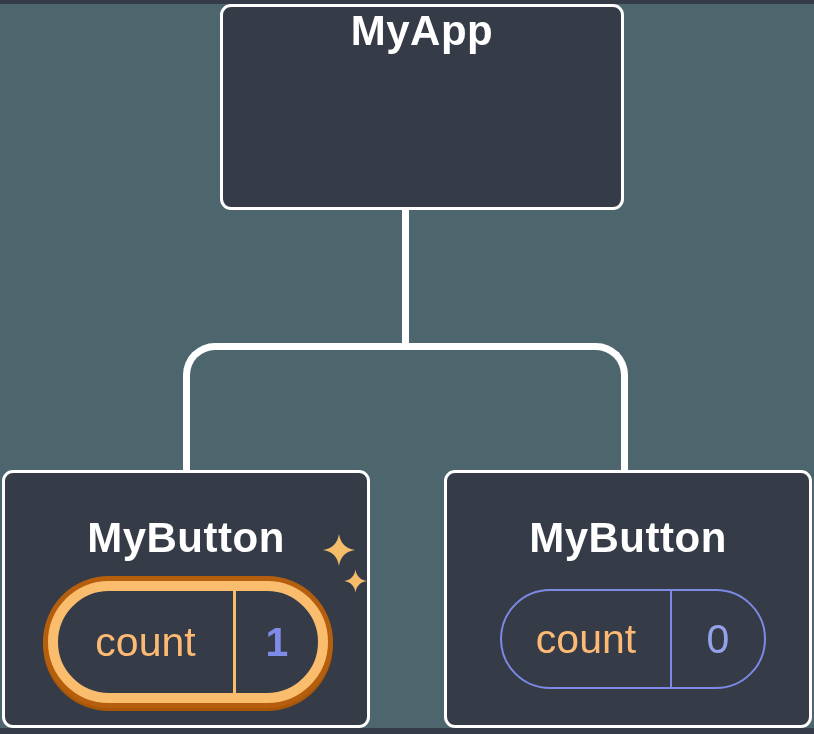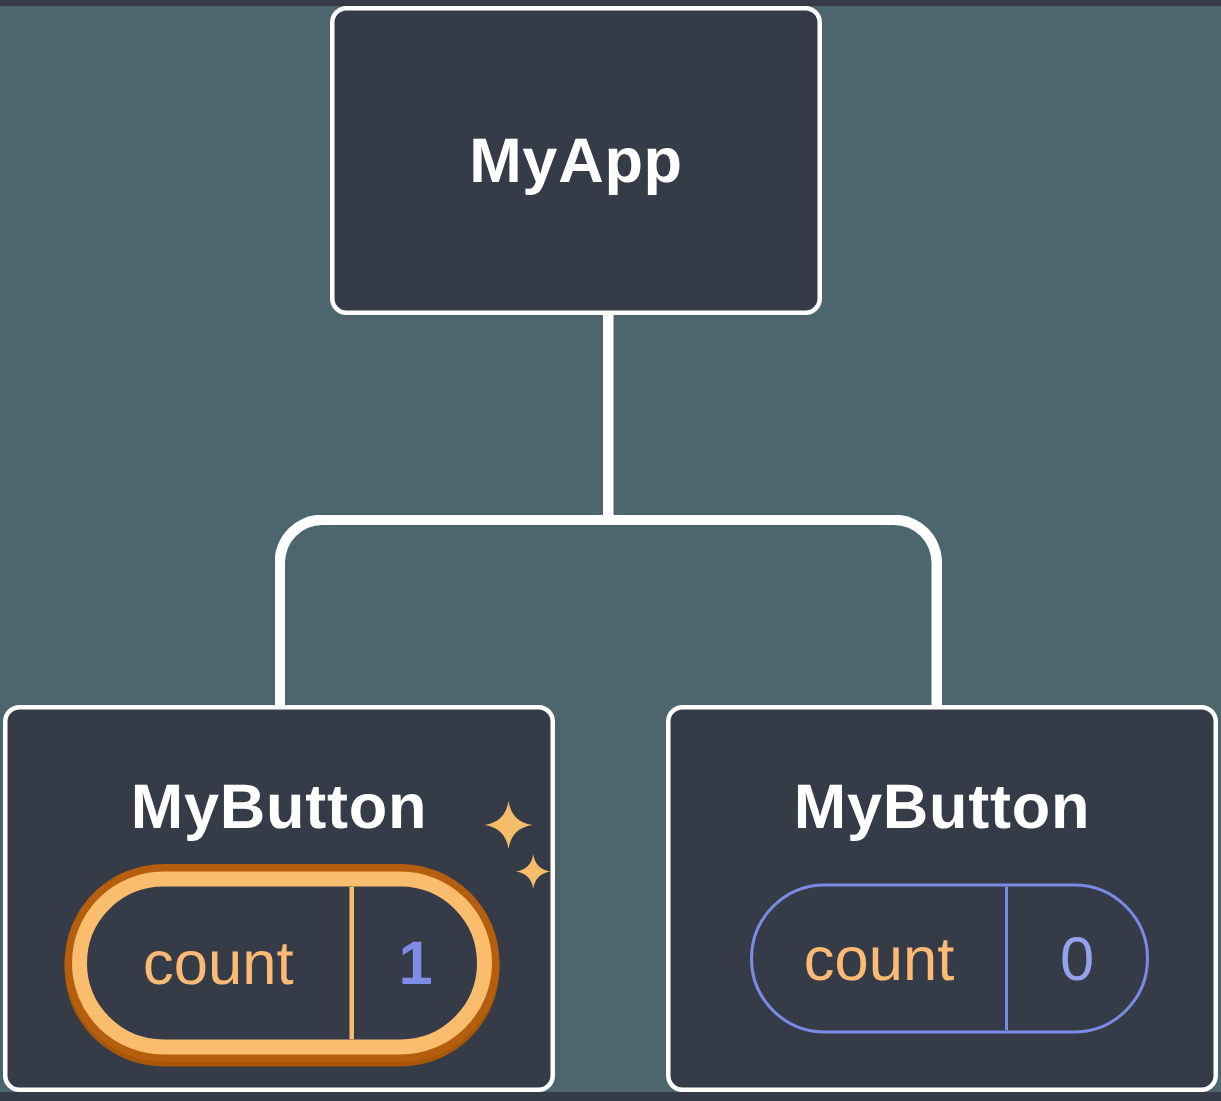--- a/index.html
+++ b/index.html
@@ -39,22 +39,22 @@
   }
 
   
   .node {
     position: absolute;
     box-sizing: border-box;
     background: #353B47;
     border: 3px solid #FFFFFF;
     border-radius: 11px;
   }
-  .node-root { left: 220px; top: 4px; width: 328px; height: 206px;
-    display: flex; align-items: center; justify-content: center; }
+  .node-root { left: 220px; top: 4px; width: 404px; height: 206px;
+    display: flex; align-items: flex-start; justify-content: center; }
   .node-left { left: 2px; top: 470px; width: 368px; height: 258px; }
   .node-right { left: 444px; top: 470px; width: 368px; height: 258px; }
 
   .node-label {
     color: #FFFFFF;
     font-size: 42px;
     font-weight: 600;
     letter-spacing: 0.5px;
     text-align: center;
   }

